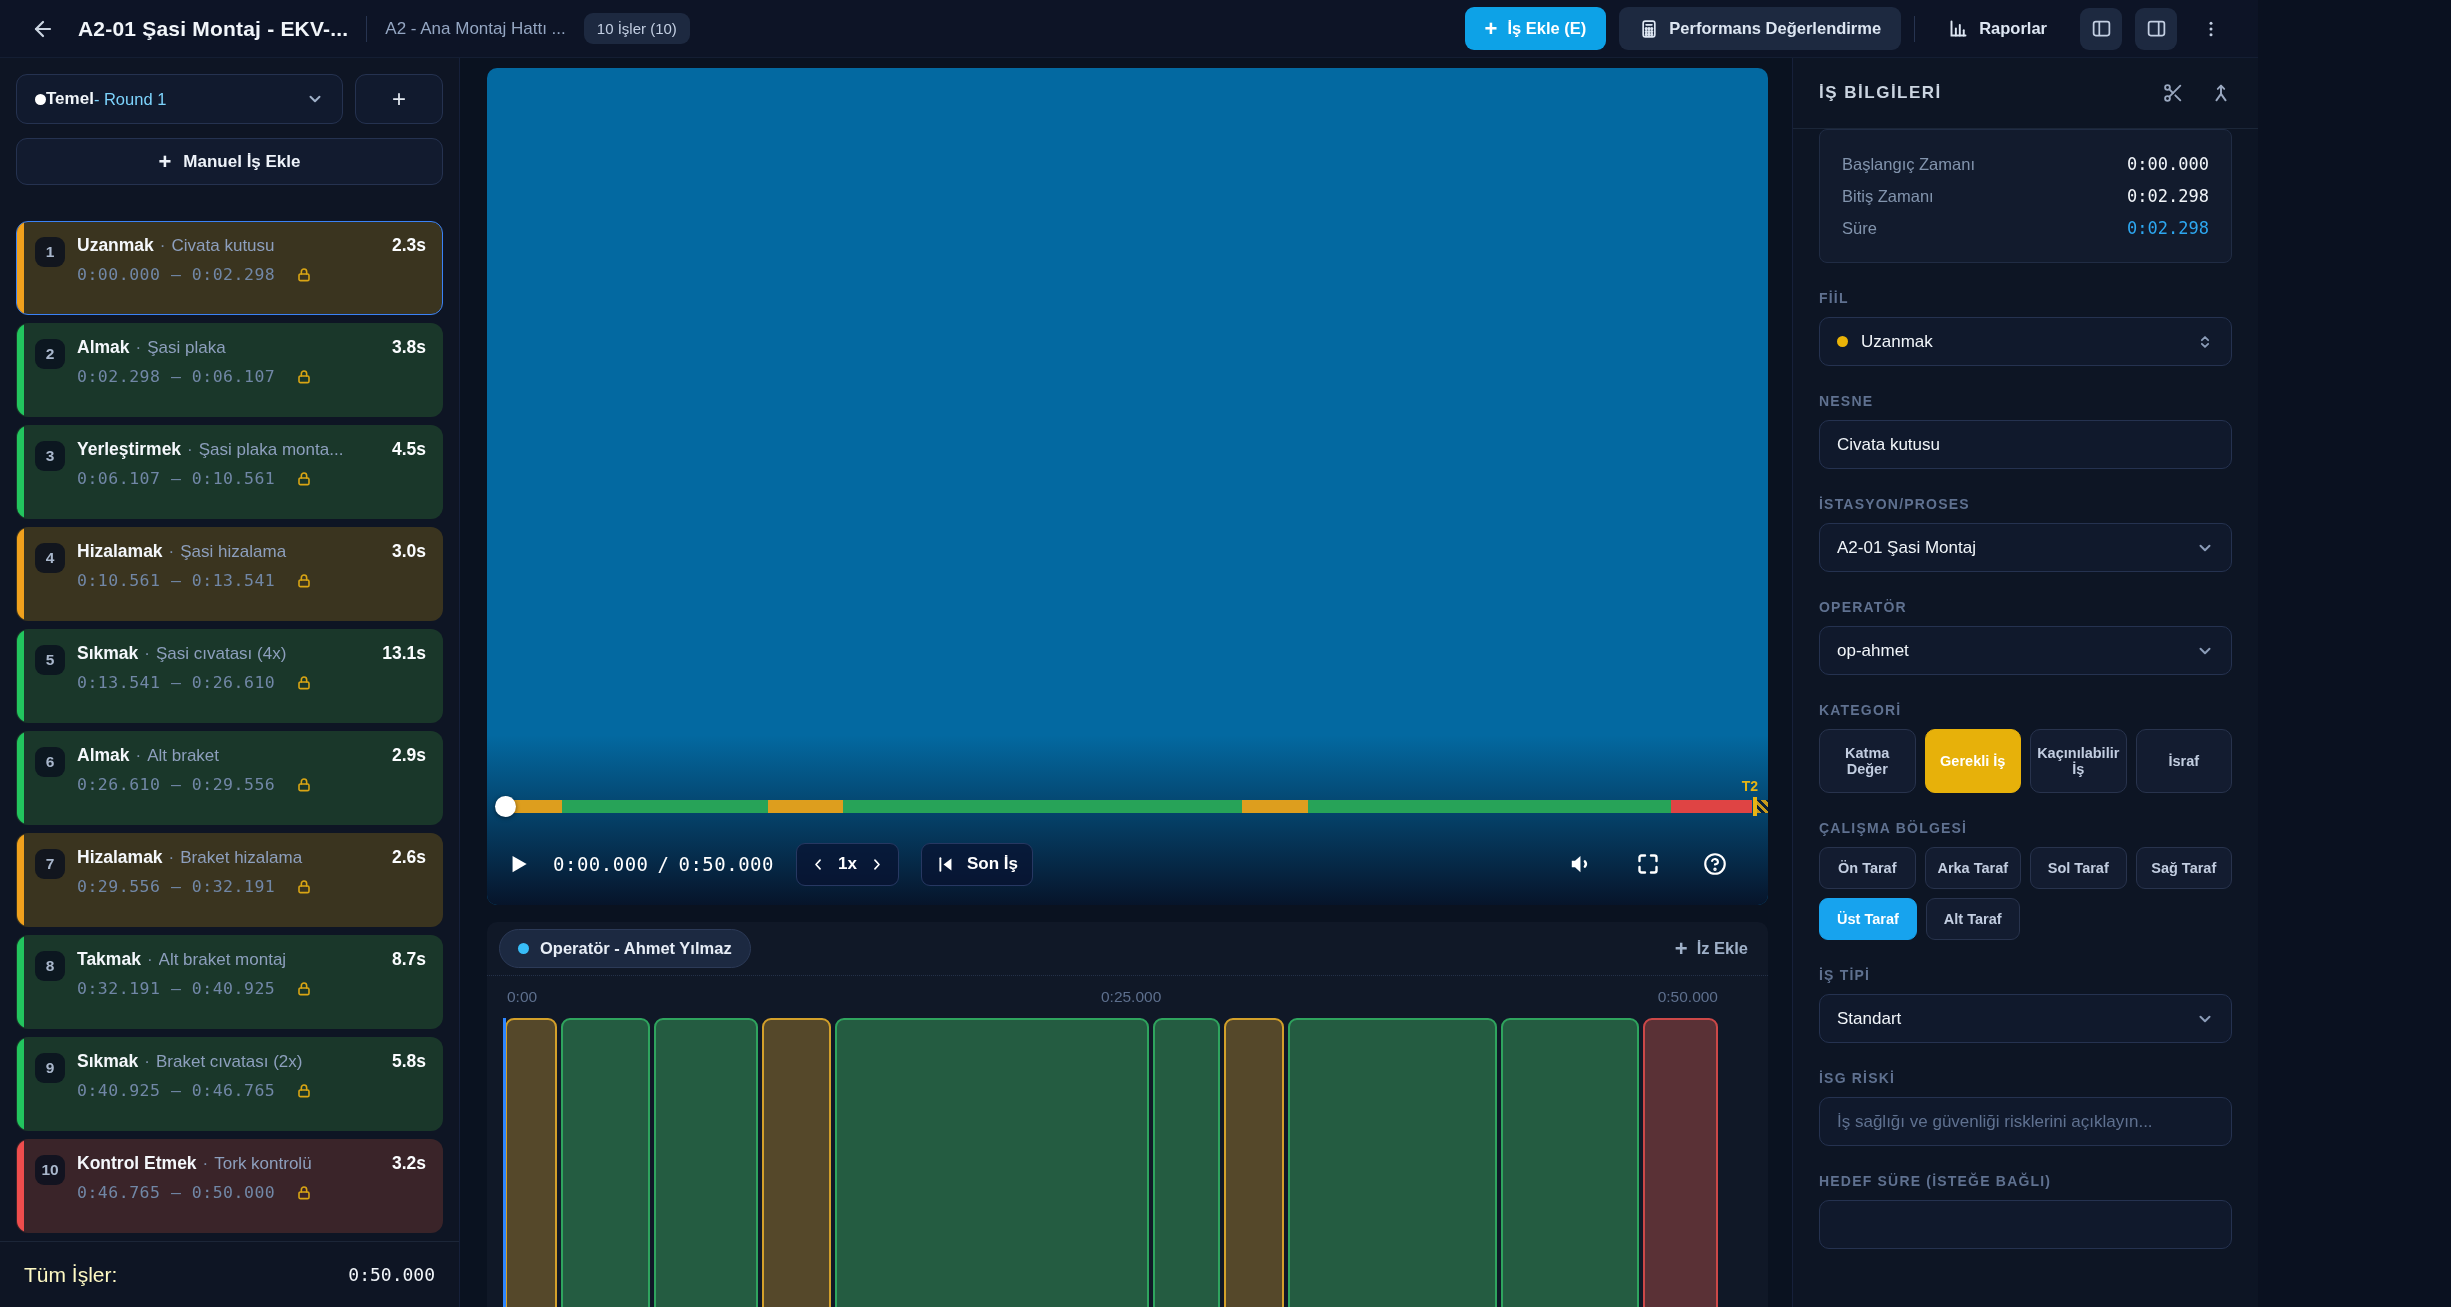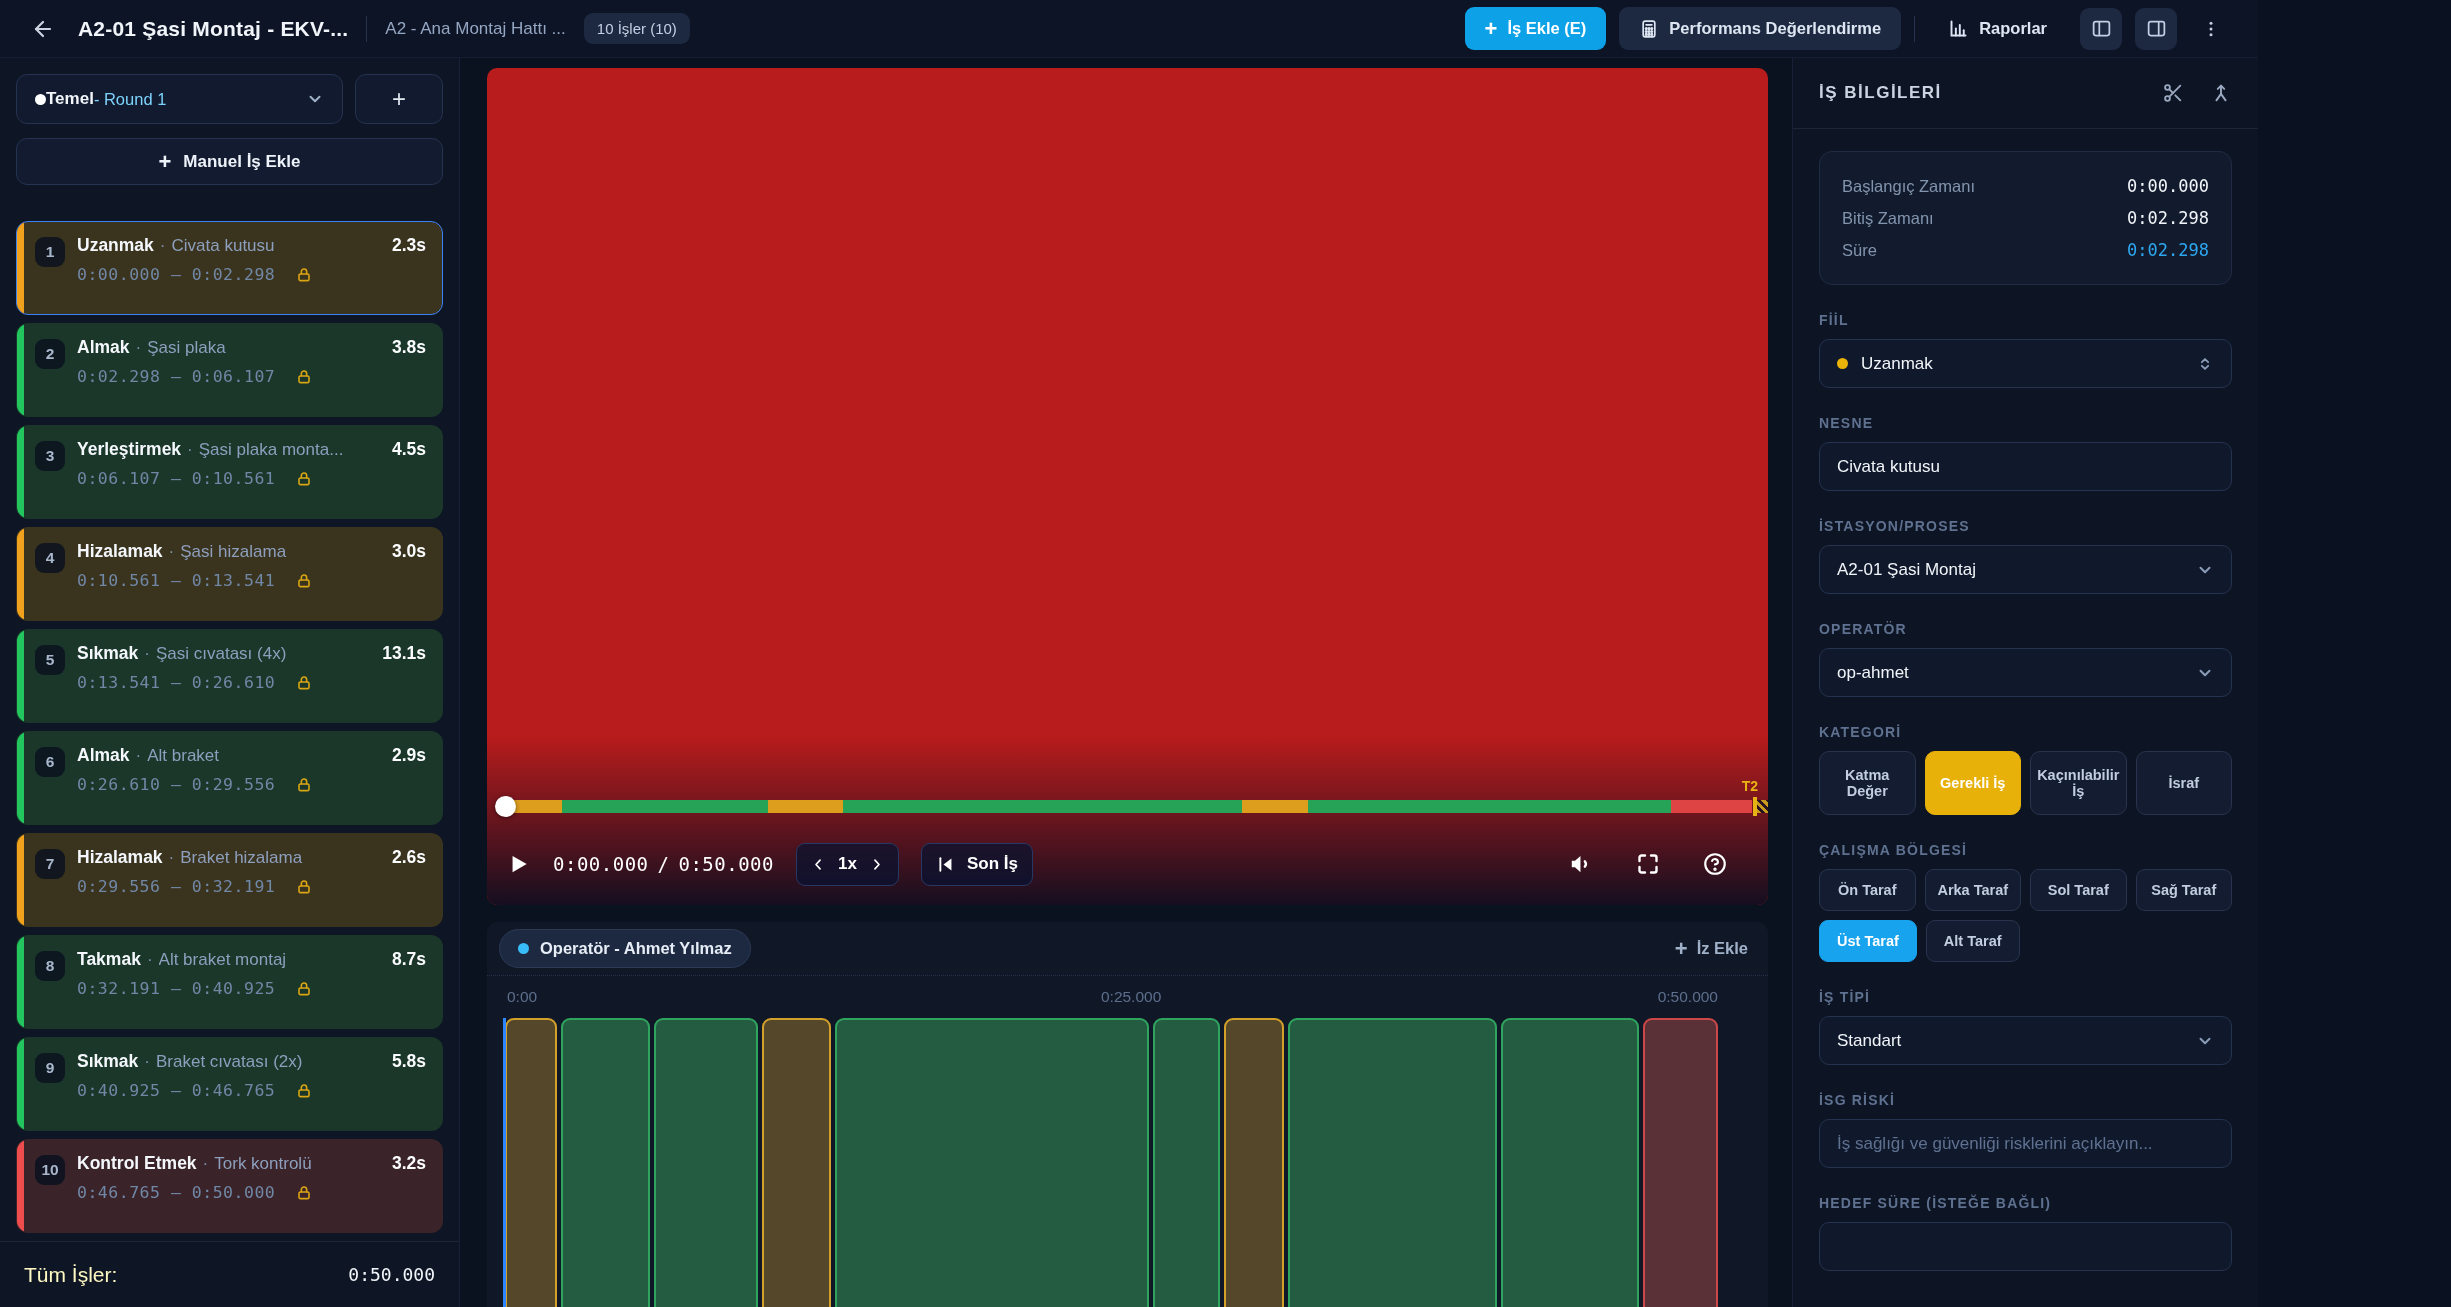--- a/index.html
+++ b/index.html
@@ -65,21 +65,21 @@
   .task-dur  { font-size:17.5px; font-weight:bold; color:#fbfdff; margin-left:8px; }
   .task-row2 { display:flex; align-items:center; gap:21px; margin-top:9px; }
   .task-range { font-family:"DejaVu Sans Mono", monospace; font-size:16.5px; color:#7187a6; letter-spacing:.5px; }
   .sidebar-footer { flex:0 0 66px; border-top:1px solid #1c2638; display:flex; align-items:center;
                     justify-content:space-between; padding:0 24px; }
   .footer-label { font-size:21px; color:#fef9c3; }
   .footer-value { font-family:"DejaVu Sans Mono", monospace; font-size:18px; color:#f1f5f9; }
 
   
   .video-area { position:relative; margin:10px 24px 0 27px; height:837px; border-radius:10px;
-                background:#b91c1c; overflow:hidden; }
+                background:#0369a1; overflow:hidden; }
   .video-fade { position:absolute; left:0; right:0; bottom:0; height:170px;
                 background:linear-gradient(180deg, rgba(8,14,36,0) 0%, rgba(7,13,32,.92) 100%); }
   .seekbar { position:absolute; left:18px; right:16px; bottom:92px; height:13px; display:flex; }
   .seg { height:100%; }
   .seek-handle { position:absolute; left:-10px; top:-4px; width:21px; height:21px; border-radius:50%;
                  background:#fff; box-shadow:0 1px 4px rgba(0,0,0,.5); cursor:pointer; }
   .end-marker-line { position:absolute; left:calc(100% + 1px); top:-3px; width:4px; height:19px; background:#e8b413; }
   .end-hatch { position:absolute; left:calc(100% + 5px); top:0; width:11px; height:13px;
                background:repeating-linear-gradient(45deg,#c79a1d 0 3px, rgba(10,16,36,.7) 3px 6px); }
   .t2-label { position:absolute; right:10px; bottom:111px; font-size:14px; font-weight:bold; color:#e8b413; }
@@ -113,21 +113,21 @@
   .blocks { display:flex; gap:4px; height:100%; }
   .block { border:2px solid; border-radius:9px; }
   .tl-playhead { position:absolute; left:-2px; top:0; bottom:0; width:3px; background:#2e86ff; z-index:3; }
 
   
   .insp-header { height:70px; display:flex; align-items:center; }
   .insp-title { font-size:17px; font-weight:bold; letter-spacing:1.5px; color:#cbd5e1; }
   .insp-actions { margin-left:auto; display:flex; gap:26px; color:#9aa8c0; }
   .insp-actions .act { cursor:pointer; }
   .insp-divider { height:1px; background:#1b2638; margin:0 -26px; }
-  .info-card { margin-top:22px; background:#121b2d; border:1px solid #202c44; border-radius:13px; padding:18px 22px; }
+  .info-card { background:#121b2d; border:1px solid #202c44; border-radius:8px; padding:18px 22px; }
   .info-row { display:flex; justify-content:space-between; align-items:center; padding:6px 0; }
   .info-label { font-size:16.5px; color:#8294ad; }
   .info-value { font-family:"DejaVu Sans Mono", monospace; font-size:17px; color:#f1f5f9; }
   .info-value.hl { color:#2da7f0; }
   .sect-label { margin:27px 0 11px; font-size:14px; font-weight:bold; letter-spacing:1.2px; color:#5f7190; }
   .field { height:49px; background:#10192c; border:1px solid #253250; border-radius:10px; display:flex;
            align-items:center; gap:13px; padding:0 17px; font-size:17px; color:#f1f5f9; cursor:pointer; }
   .field .chev { margin-left:auto; color:#8b9cb8; }
   input.field { width:100%; cursor:text; }
   input.field::placeholder { color:#5f7190; }

